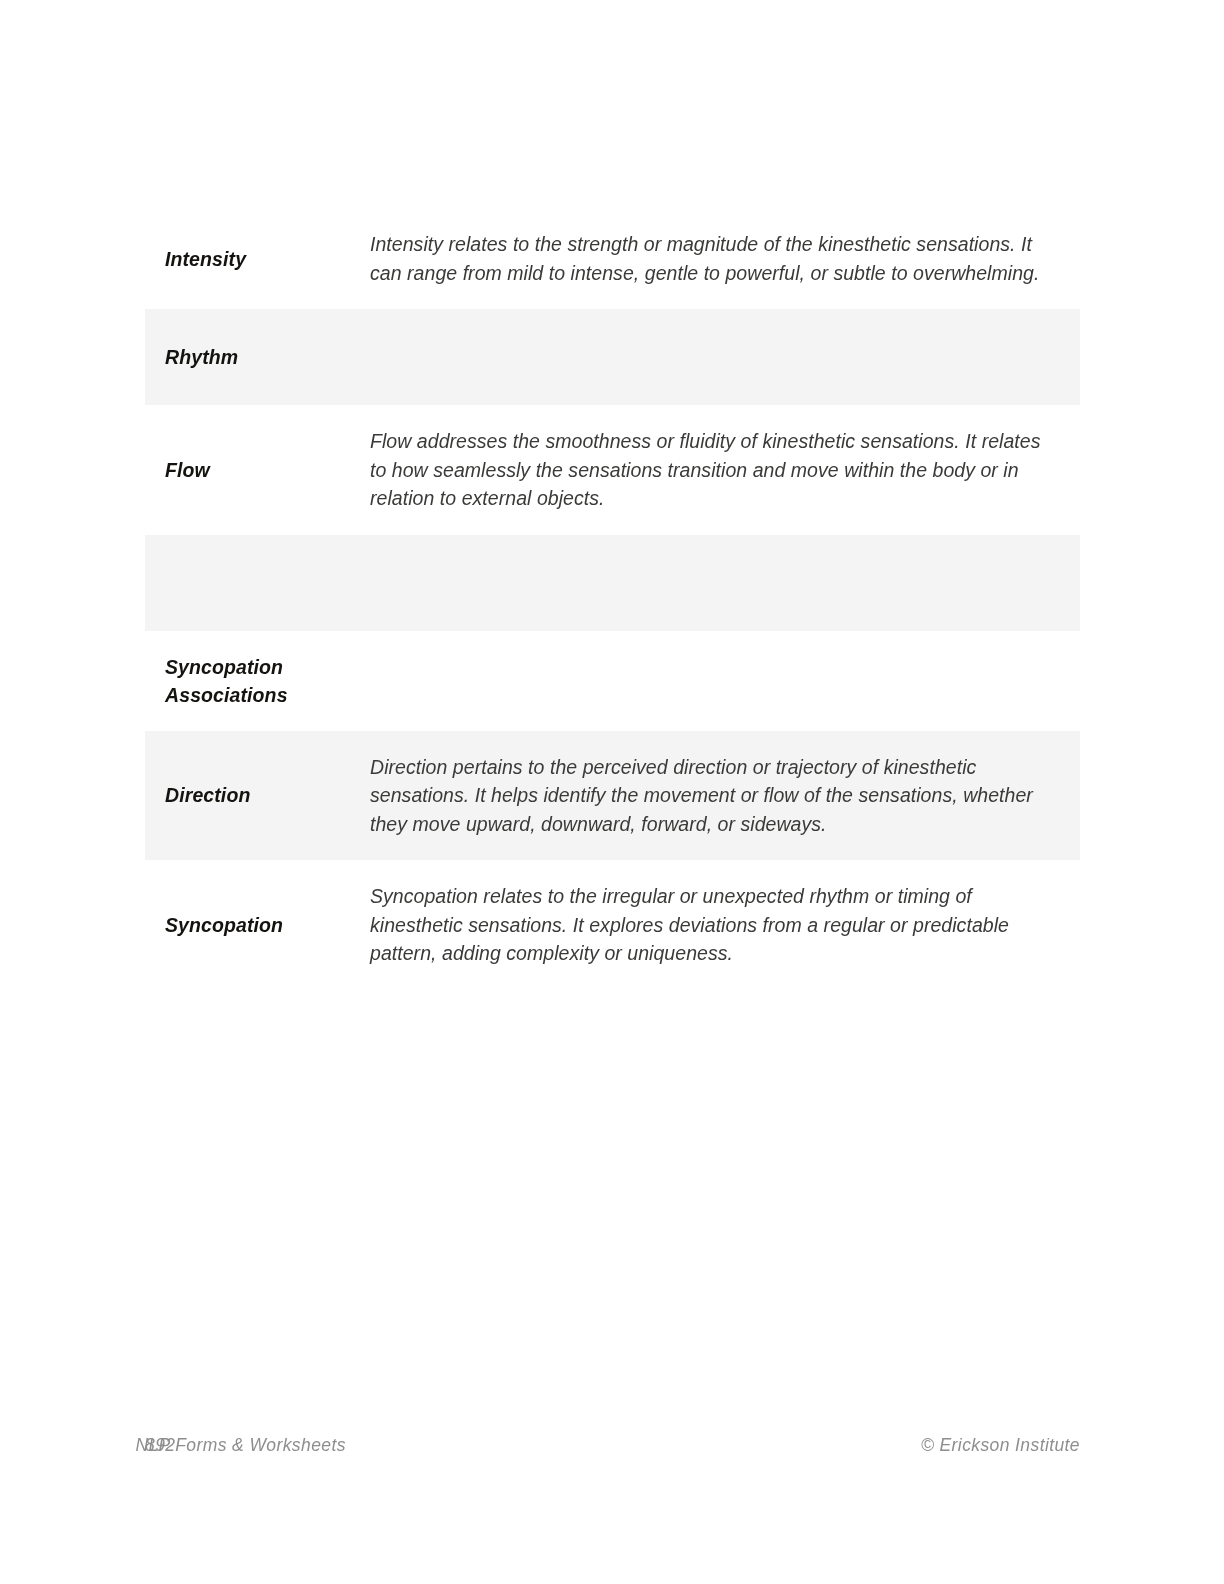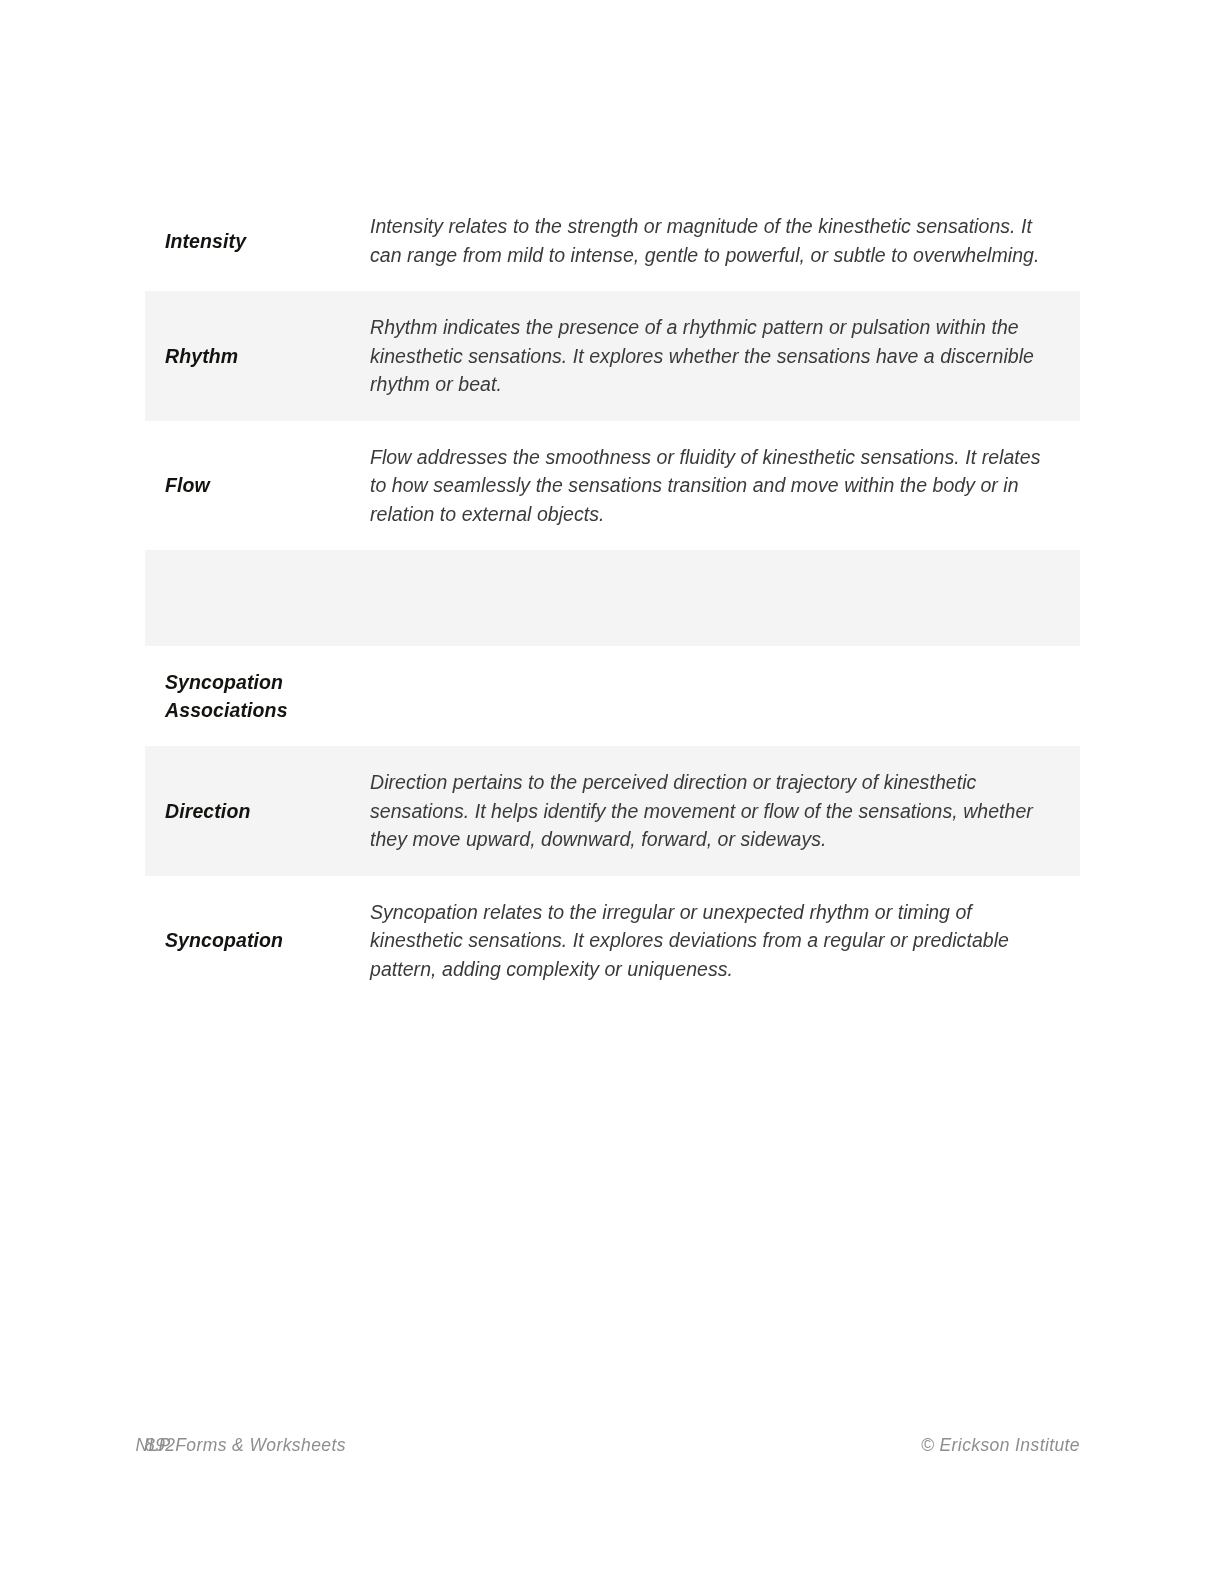--- a/index.html
+++ b/index.html
@@ -19,21 +19,21 @@
     position: relative;
     width: 1224px;
     height: 1584px;
     box-sizing: border-box;
   }
 
   
   .table {
     position: absolute;
     left: 145px;
-    top: 190px;
+    top: 208px;
     width: 935px;
   }
 
   .row {
     display: flex;
     align-items: center;
     box-sizing: border-box;
     padding: 22px 0 22px 0;
     min-height: 96px;
   }
@@ -110,23 +110,20 @@
           <div class="term">Intensity</div>
         </div>
         <div class="desc-cell">
           <div class="desc">Intensity relates to the strength or magnitude of the kinesthetic sensations. It can range from mild to intense, gentle to powerful, or subtle to overwhelming.</div>
         </div>
       </div>
       <div class="row shaded">
         <div class="term-cell">
           <div class="term">Rhythm</div>
         </div>
-        <div class="desc-cell">
-          <div class="desc">Rhythm indicates the presence of a rhythmic pattern or pulsation within the kinesthetic sensations. It explores whether the sensations have a discernible rhythm or beat.</div>
-        </div>
       </div>
       <div class="row">
         <div class="term-cell">
           <div class="term">Flow</div>
         </div>
         <div class="desc-cell">
           <div class="desc">Flow addresses the smoothness or fluidity of kinesthetic sensations. It relates to how seamlessly the sensations transition and move within the body or in relation to external objects.</div>
         </div>
       </div>
       <div class="row shaded">

